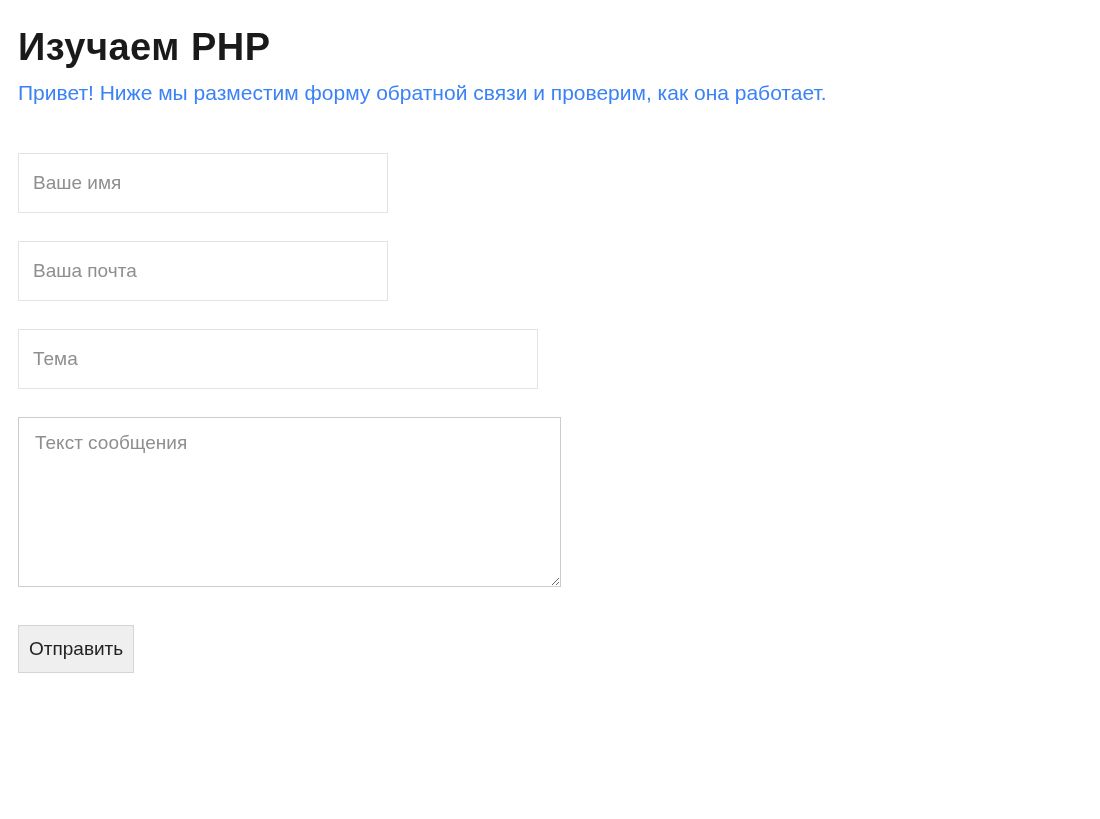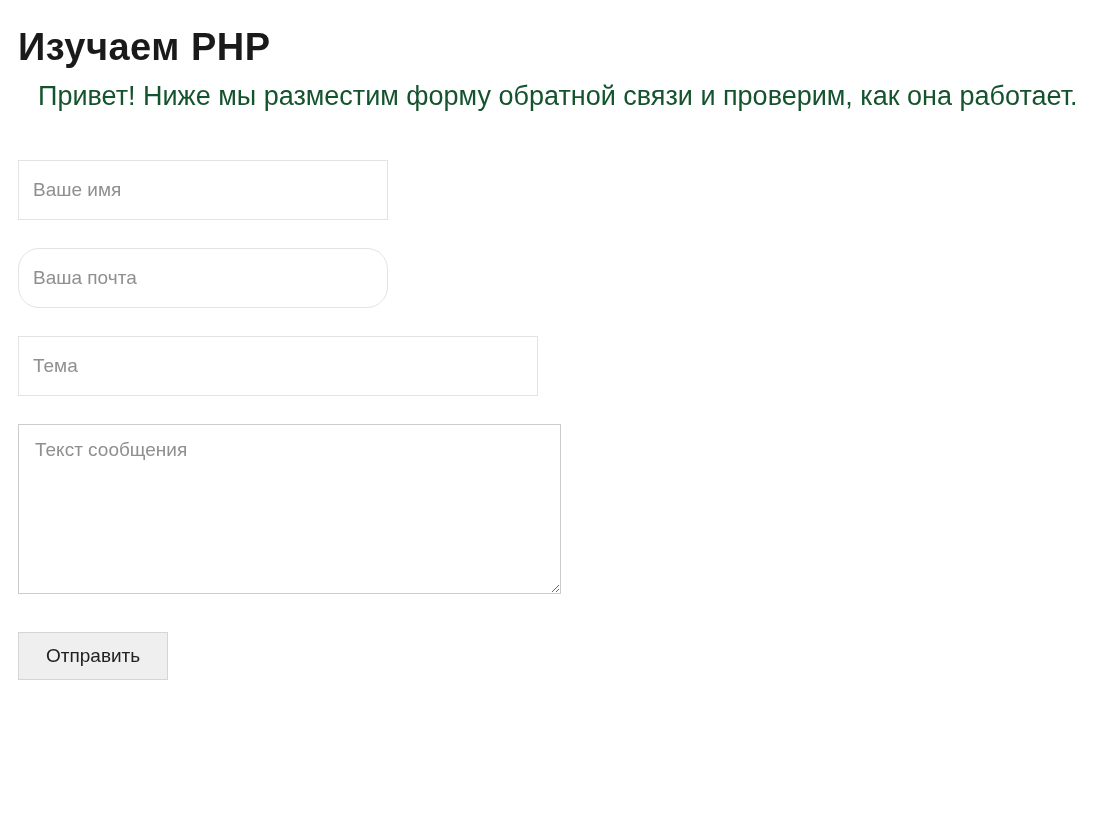--- a/index.html
+++ b/index.html
@@ -16,24 +16,23 @@
     }
     h1 {
       font-size: 38px;
       font-weight: 700;
       color: #1a1a1a;
       margin-top: 8px;
       margin-bottom: 12px;
       letter-spacing: 0.5px;
     }
     p.intro {
-      font-size: 27px;
-      color: #14532d;
+      font-size: 21px;
+      color: #3b82f6;
       margin-bottom: 48px;
-      margin-left: 20px;
     }
     form {
       display: flex;
       flex-direction: column;
       align-items: flex-start;
     }
     input[type="text"] {
       font-family: inherit;
       font-size: 19px;
       color: #222;
@@ -41,42 +40,42 @@
       border: 1px solid #e3e3e3;
       padding: 18px 14px;
       margin-bottom: 28px;
       outline: none;
     }
     input::placeholder,
     textarea::placeholder {
       color: #8f8f8f;
     }
     .name-input { width: 370px; }
-    .email-input { width: 370px; border-radius: 21px; }
+    .email-input { width: 370px; }
     .subject-input { width: 520px; }
     textarea {
       font-family: inherit;
       font-size: 19px;
       color: #222;
       background: #ffffff;
       border: 1px solid #cccccc;
       padding: 14px 16px;
       width: 543px;
       height: 170px;
       margin-bottom: 38px;
       resize: both;
       outline: none;
     }
     button.submit {
       font-family: inherit;
       font-size: 19px;
       color: #222;
       background: #efefef;
       border: 1px solid #d5d5d5;
-      padding: 12px 27px;
+      padding: 12px 10px;
       cursor: pointer;
     }
   </style>
 </head>
 <body>
 
 <h1>Изучаем PHP</h1>
 
 <p class="intro">Привет! Ниже мы разместим форму обратной связи и проверим, как она работает.</p>
 

